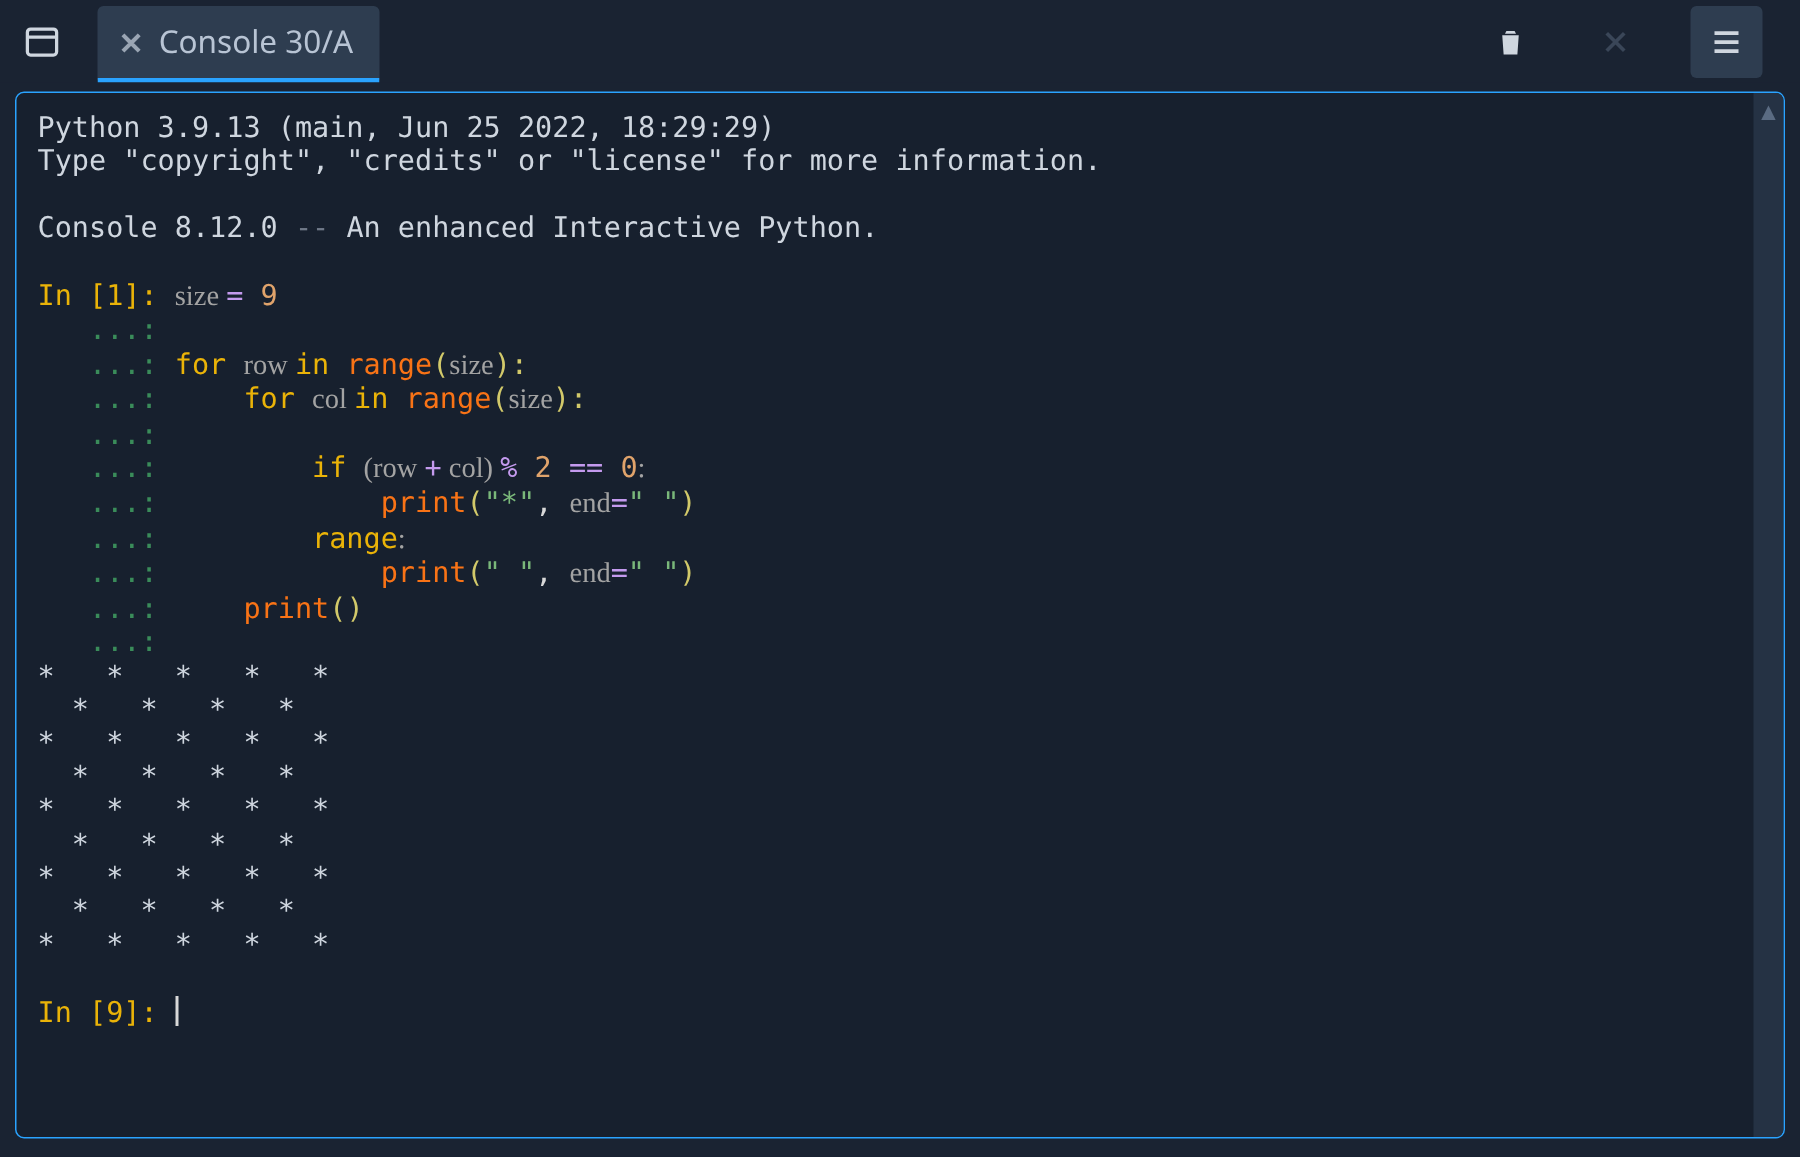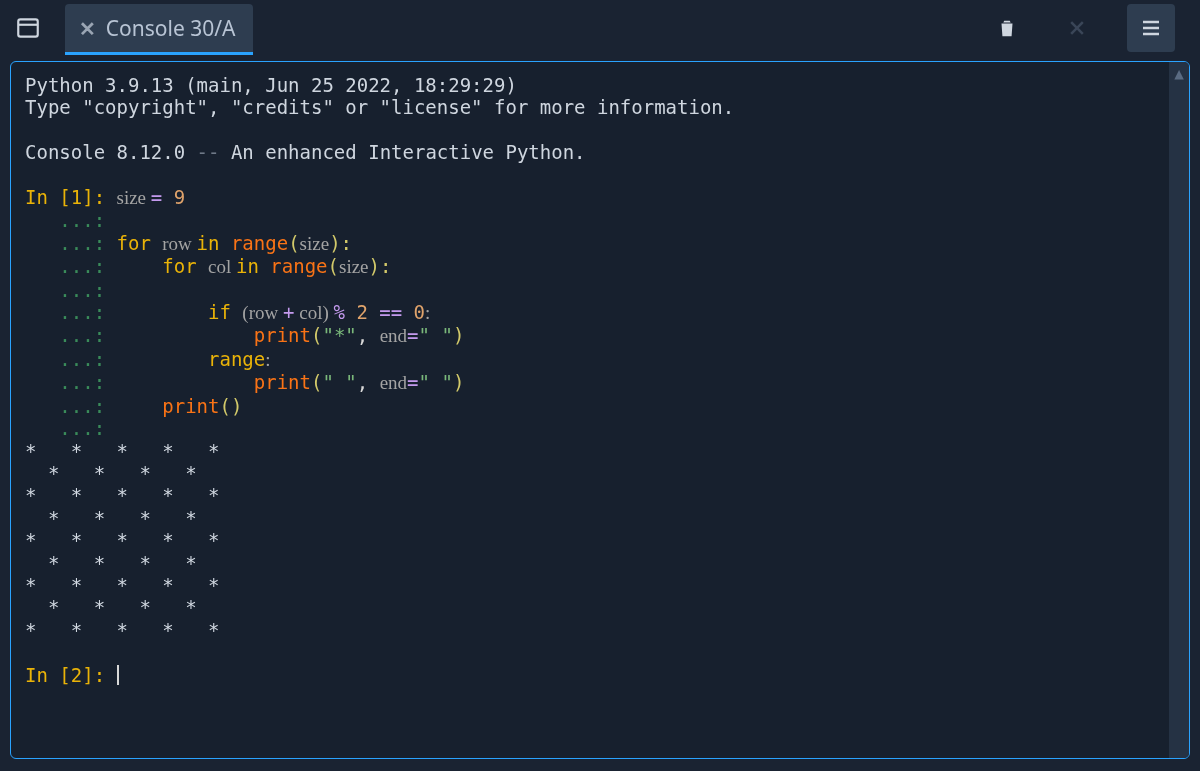--- a/index.html
+++ b/index.html
@@ -179,17 +179,17 @@
 <span>*   *   *   *   *</span>
 <span>  *   *   *   *  </span>
 <span>*   *   *   *   *</span>
 <span>  *   *   *   *  </span>
 <span>*   *   *   *   *</span>
 <span>  *   *   *   *  </span>
 <span>*   *   *   *   *</span>
 <span>  *   *   *   *  </span>
 <span>*   *   *   *   *</span>
 
-<span class="c-green">In [2]: </span><span class="cursor"></span></div>
+<span class="c-green">In [9]: </span><span class="cursor"></span></div>
   <div class="scrollbar-gutter">
     <div class="scroll-arrow up">▲</div>
   </div>
 </div>
 
 </body></html>

